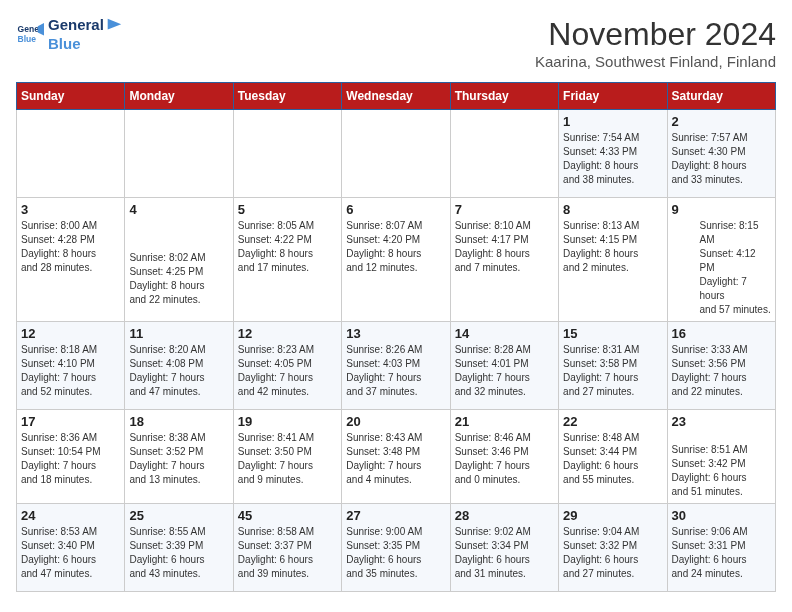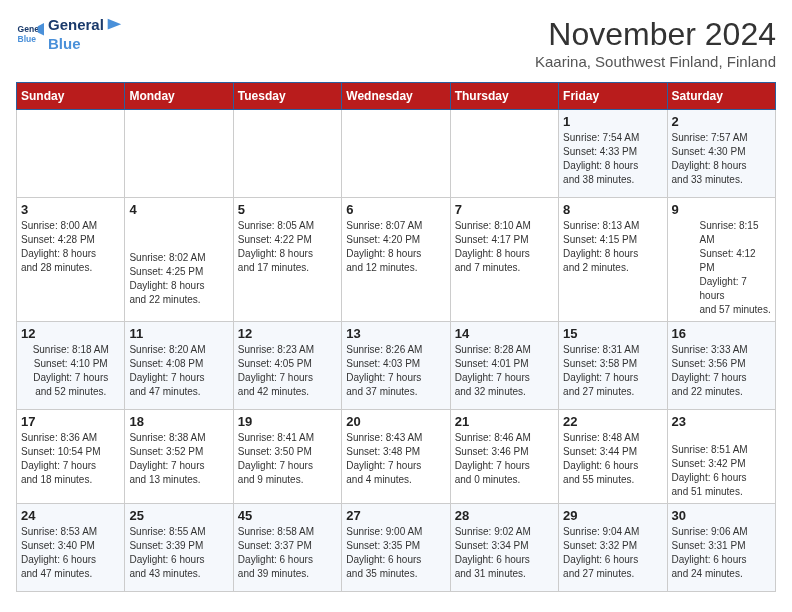--- a/index.html
+++ b/index.html
@@ -188,21 +188,21 @@
           <span class="day-number">9</span>
           <div class="day-info" style="white-space: pre-line; margin-left: 28px;">Sunrise: 8:15 AM
 Sunset: 4:12 PM
 Daylight: 7 hours
 and 57 minutes.</div>
         </td>
       </tr>
       <tr>
         <td>
           <span class="day-number">12</span>
-          <div class="day-info" style="white-space: pre-line; text-align: center;">Sunrise: 8:18 AM
+          <div class="day-info" style="white-space: pre-line;">Sunrise: 8:18 AM
 Sunset: 4:10 PM
 Daylight: 7 hours
 and 52 minutes.</div>
         </td>
         <td>
           <span class="day-number">11</span>
           <div class="day-info" style="white-space: pre-line;">Sunrise: 8:20 AM
 Sunset: 4:08 PM
 Daylight: 7 hours
 and 47 minutes.</div>

